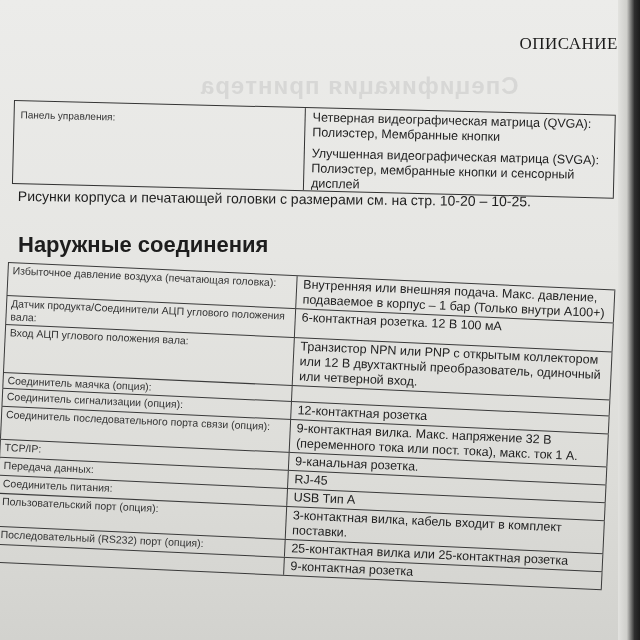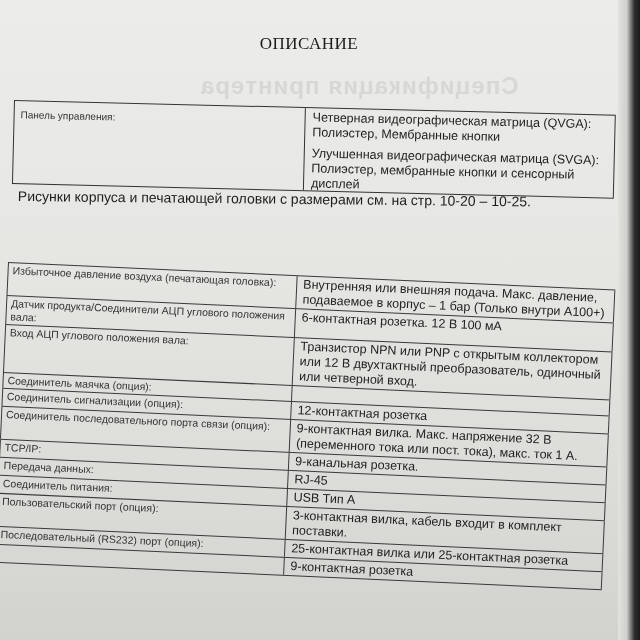--- a/index.html
+++ b/index.html
@@ -1,20 +1,20 @@
 <!DOCTYPE html>
 <html><head>
 <meta charset="utf-8">
 <style>
   html,body{margin:0;padding:0;}
   body{width:640px;height:640px;overflow:hidden;background:#5a5a5a;position:relative;font-family:"Liberation Sans",sans-serif;}
   .page{position:absolute;left:0;top:0;width:618px;height:640px;background:linear-gradient(180deg,#ececea 0%,#e6e6e3 40%,#dcdcd8 75%,#d2d2ce 100%);}
   .edge{position:absolute;right:0;top:0;width:22px;height:640px;background:linear-gradient(90deg,#e2e2df 0%,#cfcfcb 40%,#2e2e2e 75%,#1a1a1a 100%);}
   .ghost{position:absolute;left:200px;top:72px;font-size:24px;font-weight:bold;color:rgba(150,150,150,0.22);transform:scaleX(-1);letter-spacing:1px;}
-  .title{position:absolute;left:0;width:618px;top:34px;text-align:center;font-family:"Liberation Serif",serif;font-size:17px;color:#1c1c1c;letter-spacing:0.5px;}
+  .title{position:absolute;left:0;width:618px;top:34px;text-align:right;font-family:"Liberation Serif",serif;font-size:17px;color:#1c1c1c;letter-spacing:0.5px;}
   .tbl1{position:absolute;left:14px;top:100px;width:600px;height:82px;border:1px solid #333;transform:rotate(1.4deg);transform-origin:left top;background:transparent;}
   .tbl1 .c1{position:absolute;left:0;top:0;width:290px;height:100%;border-right:1px solid #333;}
   .tbl1 .c1 span{position:absolute;left:6px;top:8px;font-size:10px;color:#333;}
   .tbl1 .c2{position:absolute;left:298px;top:2px;width:300px;font-size:12.5px;color:#222;line-height:15px;}
   .note{position:absolute;left:18px;top:188px;font-size:14px;color:#1e1e1e;transform:rotate(0.6deg);transform-origin:left top;}
   .h2{position:absolute;left:18px;top:232px;font-size:22px;font-weight:bold;color:#1d1d1d;}
   .tbl2{position:absolute;left:8px;top:262px;width:608px;transform:rotate(2.6deg);transform-origin:left top;}
   .row{display:flex;border-top:1px solid #3a3a3a;}
   .row:last-child{border-bottom:1px solid #3a3a3a;}
   .row .k{width:290px;font-size:10.5px;color:#333;padding:1px 4px;border-left:1px solid #3a3a3a;border-right:1px solid #3a3a3a;line-height:13px;box-sizing:border-box;}
@@ -33,20 +33,21 @@
     </div>
     <div class="c2">
       <div>Четверная видеографическая матрица (QVGA):</div>
       <div>Полиэстер, Мембранные кнопки</div>
       <div style="margin-top:6px">Улучшенная видеографическая матрица (SVGA):</div>
       <div>Полиэстер, мембранные кнопки и сенсорный дисплей</div>
     </div>
   </div>
 
   <div class="note">Рисунки корпуса и печатающей головки с размерами см. на стр. 10-20 – 10-25.</div>
+  <div class="h2">Наружные соединения</div>
 
   <div class="tbl2">
     <div class="row">
         <div class="k">Избыточное давление воздуха (печатающая головка):</div>
         <div class="v">Внутренняя или внешняя подача. Макс. давление, подаваемое в корпус – 1 бар (Только внутри A100+)</div>
       </div>
     <div class="row">
         <div class="k">Датчик продукта/Соединители АЦП углового положения вала:</div>
         <div class="v">6-контактная розетка. 12 В 100 мА</div>
       </div>

